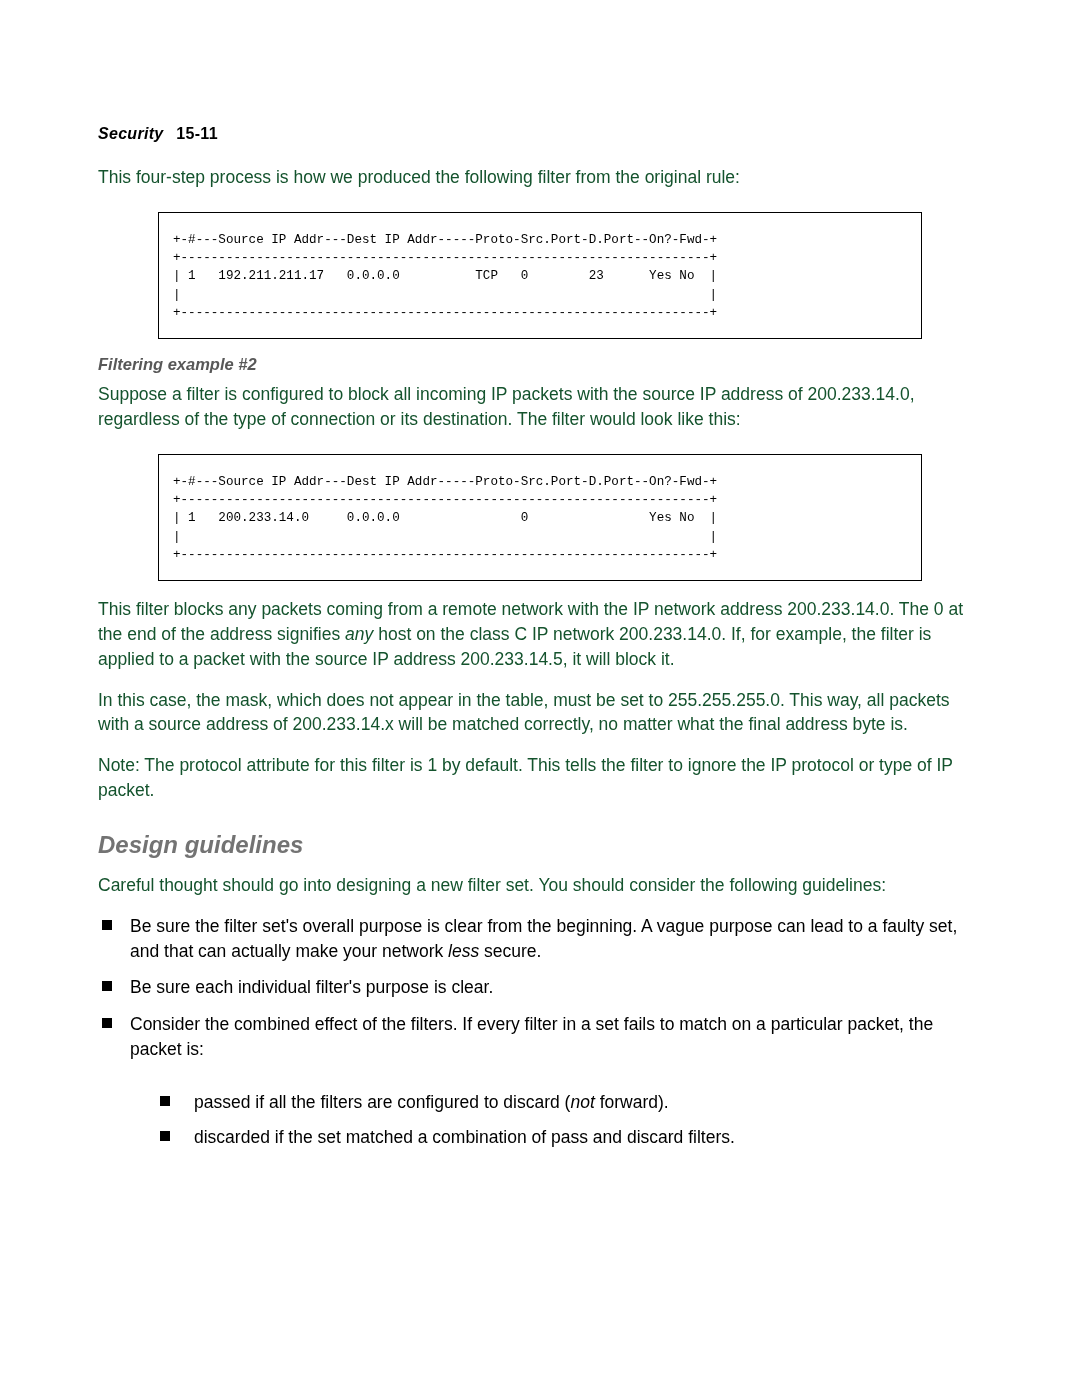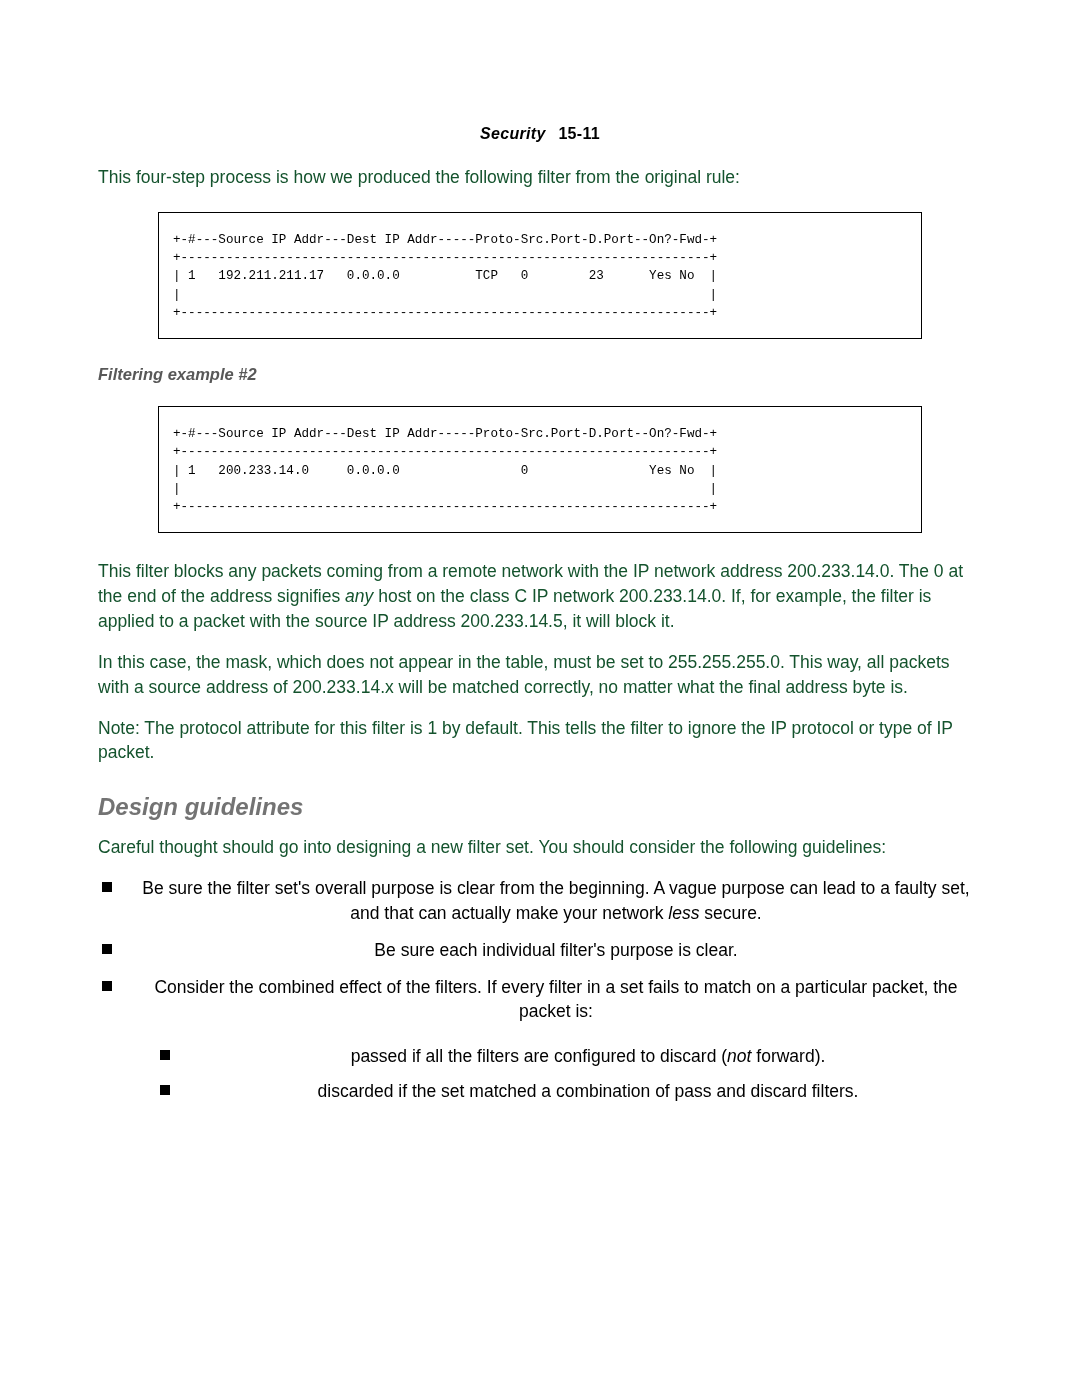--- a/index.html
+++ b/index.html
@@ -8,42 +8,42 @@
     background: #ffffff;
     font-family: Arial, Helvetica, sans-serif;
     width: 1080px;
     height: 1397px;
     box-sizing: border-box;
   }
   .page {
     padding: 125px 98px 60px 98px;
   }
   .header-line {
-    text-align: center;
+    text-align: left;
     font-size: 16px;
     margin-bottom: 22px;
     letter-spacing: 0.3px;
   }
   .header-section {
     font-style: italic;
     font-weight: bold;
   }
   .header-page {
     font-weight: bold;
     margin-left: 8px;
   }
   .para {
     font-size: 17.5px;
     line-height: 1.42;
     margin: 0 0 16px 0;
     color: #14532d;
   }
   .codebox {
     border: 1px solid #000;
-    margin: 22px 60px 26px 60px;
+    margin: 22px 60px 16px 60px;
     padding: 18px 14px 16px 14px;
     font-family: "Courier New", Courier, monospace;
     font-size: 12.6px;
     white-space: pre;
     line-height: 1.45;
   }
   .subheading {
     font-style: italic;
     font-weight: bold;
     font-size: 16.5px;
@@ -61,33 +61,32 @@
     list-style: none;
     padding: 0;
     margin: 0 0 0 4px;
   }
   ul.bullets > li {
     position: relative;
     padding-left: 28px;
     font-size: 17.5px;
     line-height: 1.42;
     margin-bottom: 12px;
-    text-align: center;
   }
   ul.bullets > li::before {
     content: "";
     position: absolute;
     left: 0;
     top: 6px;
     width: 10px;
     height: 10px;
     background: #000;
   }
   ul.bullets ul.bullets {
-    margin-top: 20px;
+    margin-top: 28px;
     margin-left: 30px;
   }
   ul.bullets ul.bullets > li {
     padding-left: 34px;
     margin-bottom: 10px;
   }
   ul.bullets ul.bullets > li::before {
     left: 0;
     top: 6px;
     width: 10px;
@@ -108,20 +107,21 @@
   <p class="para">This four-step process is how we produced the following filter from the original rule:</p>
 
   <div class="codebox">+-#---Source IP Addr---Dest IP Addr-----Proto-Src.Port-D.Port--On?-Fwd-+
 +----------------------------------------------------------------------+
 | 1   192.211.211.17   0.0.0.0          TCP   0        23      Yes No  |
 |                                                                      |
 +----------------------------------------------------------------------+</div>
 
   <p class="subheading">Filtering example #2</p>
 
+  <p class="para">Suppose a filter is configured to block all incoming IP packets with the source IP address of 200.233.14.0, regardless of the type of connection or its destination. The filter would look like this:</p>
 
   <div class="codebox">+-#---Source IP Addr---Dest IP Addr-----Proto-Src.Port-D.Port--On?-Fwd-+
 +----------------------------------------------------------------------+
 | 1   200.233.14.0     0.0.0.0                0                Yes No  |
 |                                                                      |
 +----------------------------------------------------------------------+</div>
 
   <p class="para">
     <span>This filter blocks any packets coming from a remote network with the IP network address 200.233.14.0. The 0 at the end of the address signifies </span><span class="italic">any</span><span> host on the class C IP network 200.233.14.0. If, for example, the filter is applied to a packet with the source IP address 200.233.14.5, it will block it.</span>
   </p>

